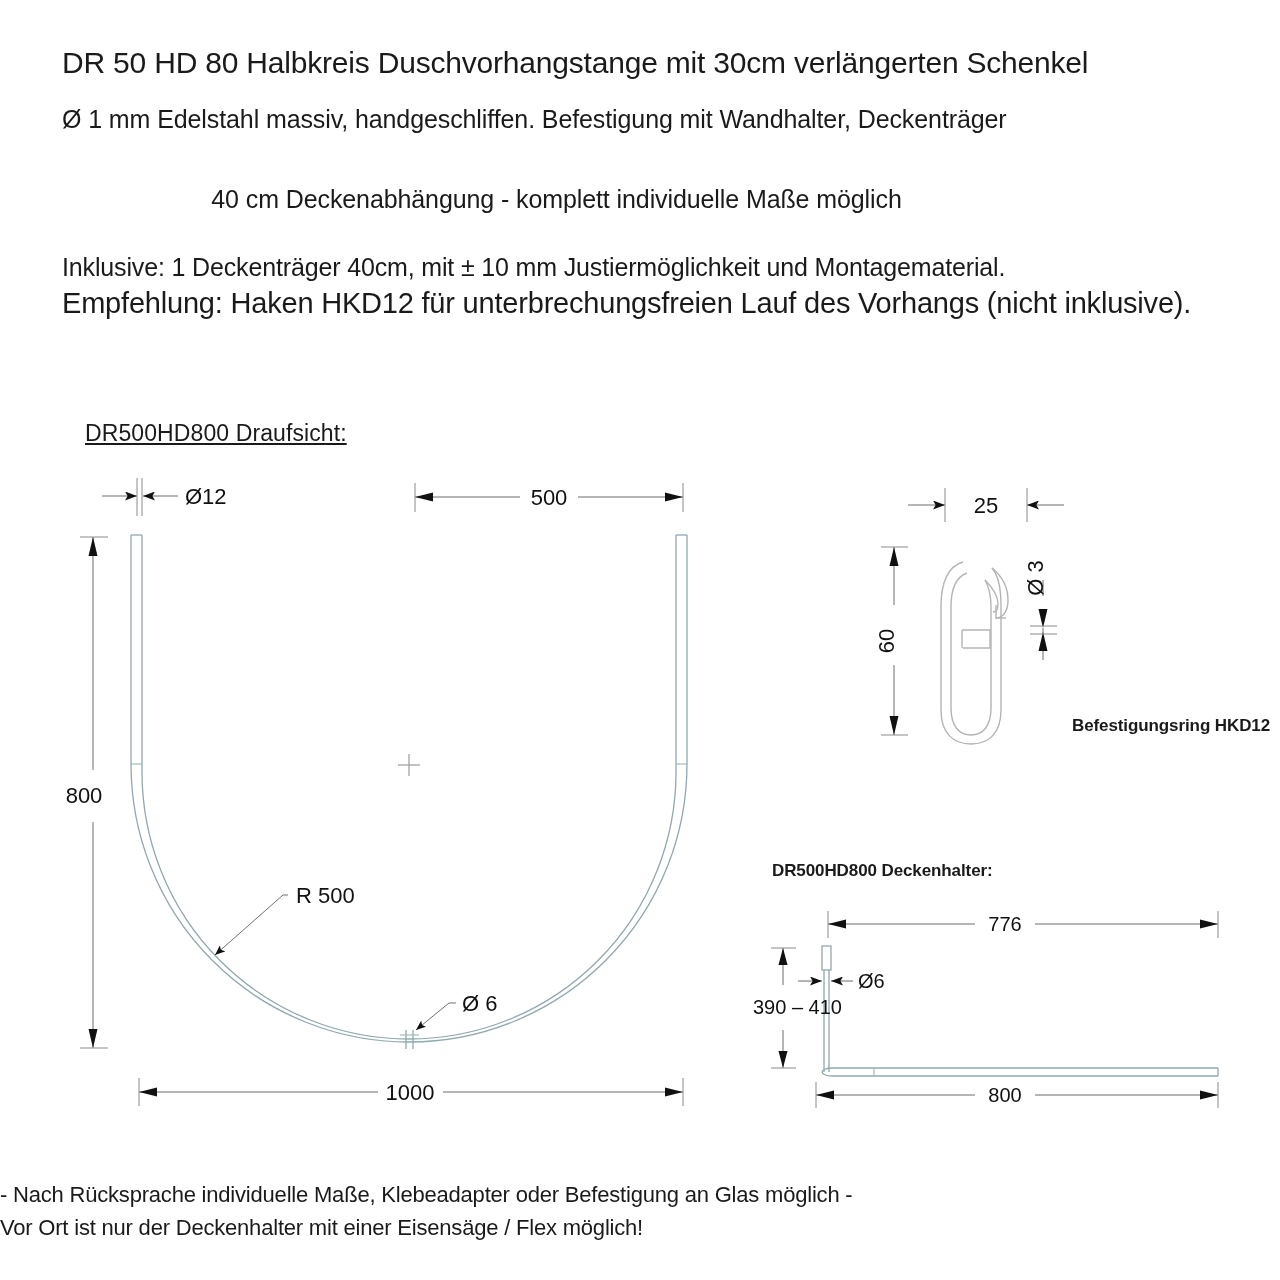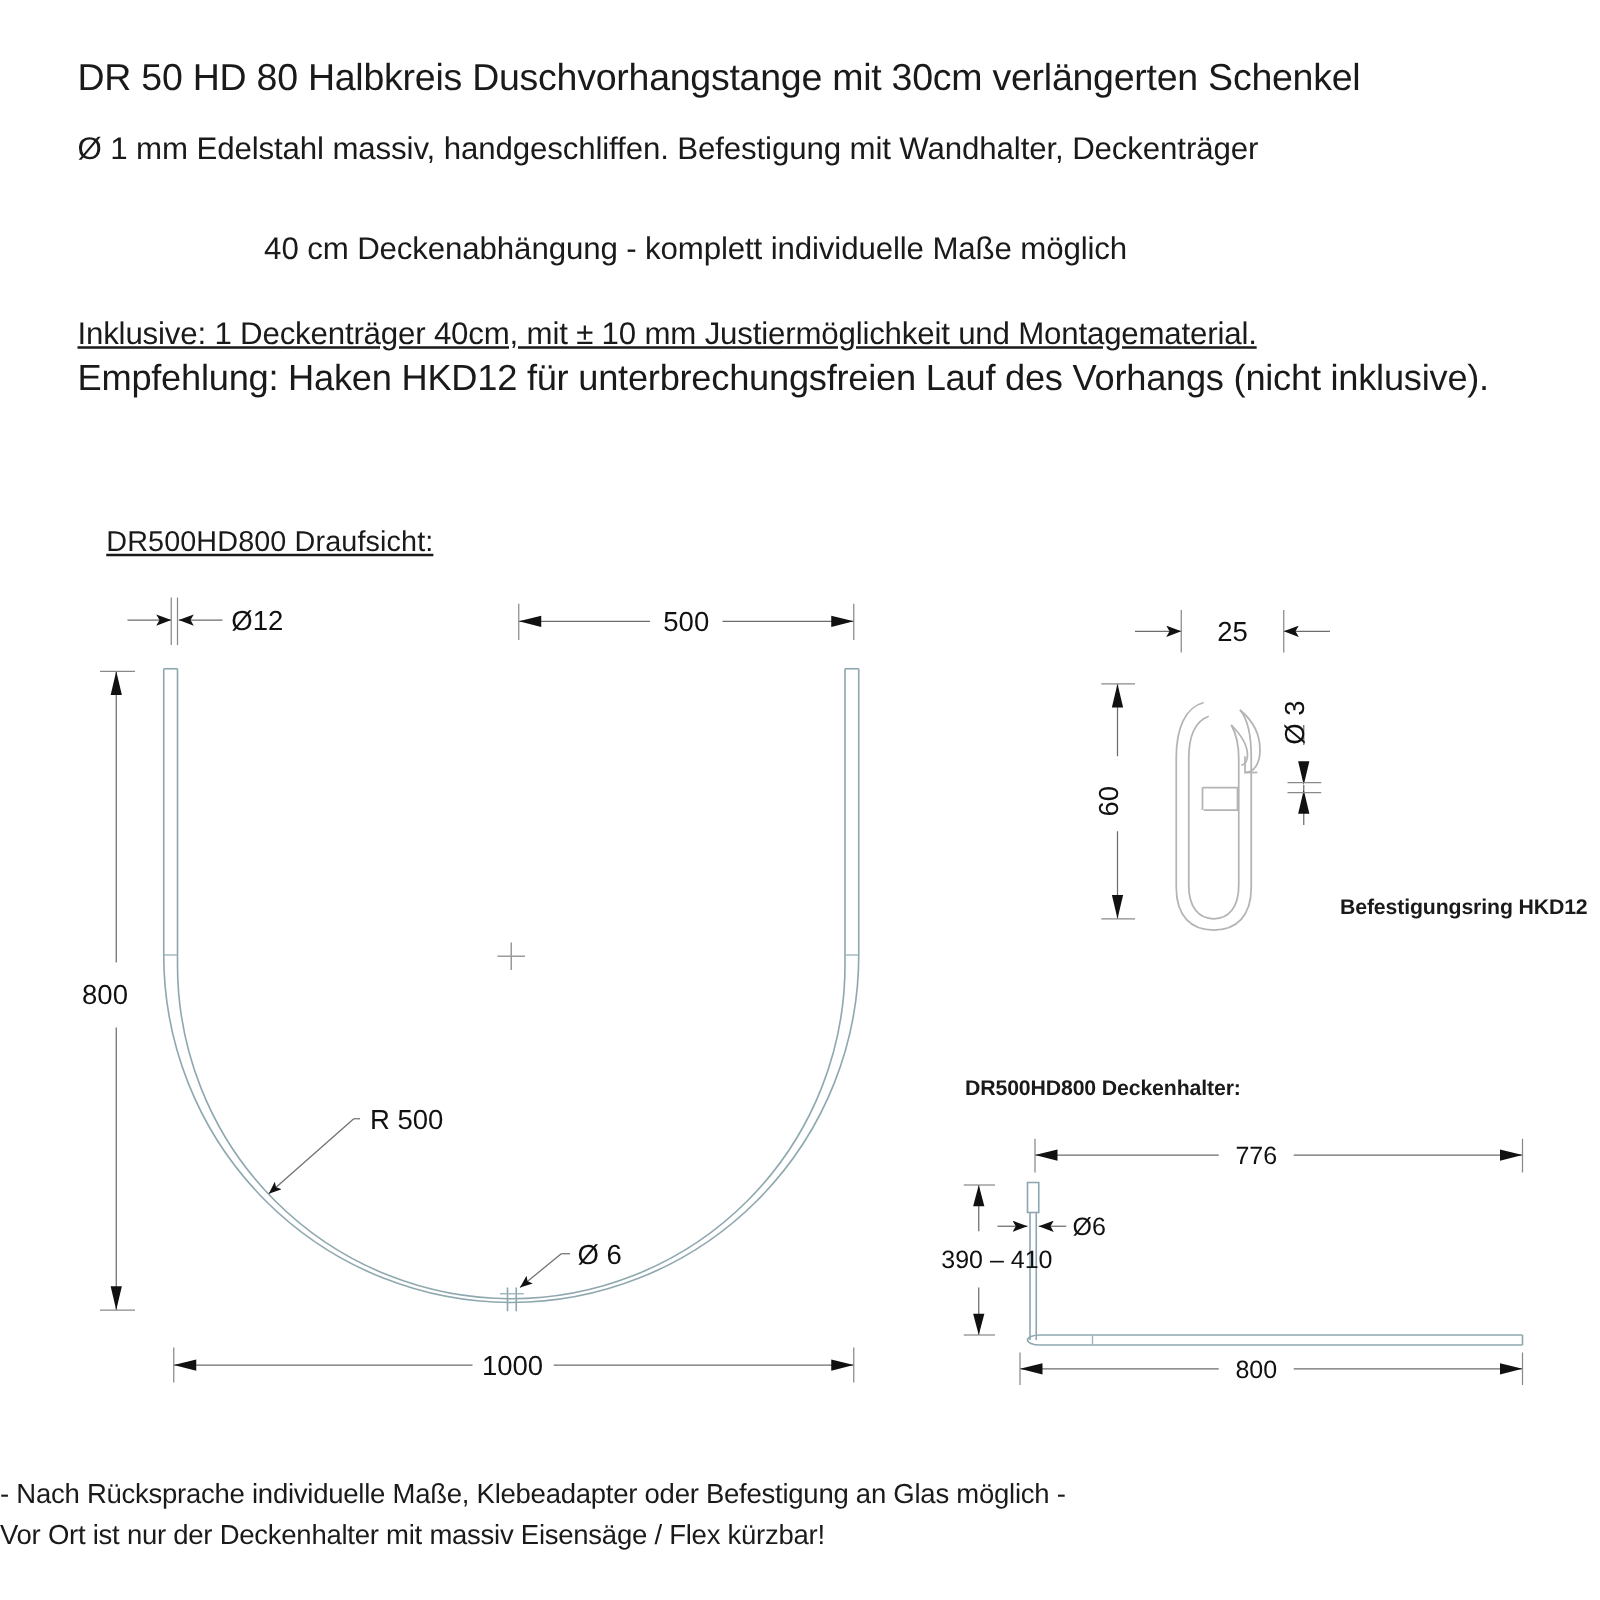--- a/index.html
+++ b/index.html
@@ -65,21 +65,20 @@
   }
   .h-incl {
     position: absolute;
     left: 62px;
     top: 250px;
     width: 1200px;
     font-size: 25px;
     line-height: 34px;
     letter-spacing: -0.15px;
     white-space: nowrap;
-    text-decoration: underline;
   }
   .h-rec {
     position: absolute;
     left: 62px;
     top: 286px;
     width: 1200px;
     font-size: 29px;
     line-height: 34px;
     letter-spacing: -0.2px;
     white-space: nowrap;
@@ -403,16 +402,16 @@
       <path d="M1218,1095 L1200,1090.5 L1200,1099.5 Z" class="arrow"></path>
       <line x1="816" y1="1082" x2="816" y2="1108" class="extline"></line>
       <line x1="1218" y1="1082" x2="1218" y2="1108" class="extline"></line>
       <text class="dimtext-sm" x="1005" y="1102" text-anchor="middle">800</text>
     </g>
 
   </svg>
 
   <div class="footer">
     <div class="f-line">- Nach Rücksprache individuelle Maße, Klebeadapter oder Befestigung an Glas möglich -</div>
-    <div class="f-line">Vor Ort ist nur der Deckenhalter mit massiv Eisensäge / Flex kürzbar!</div>
+    <div class="f-line">Vor Ort ist nur der Deckenhalter mit einer Eisensäge / Flex möglich!</div>
   </div>
 
 </div>
 
 </body></html>

